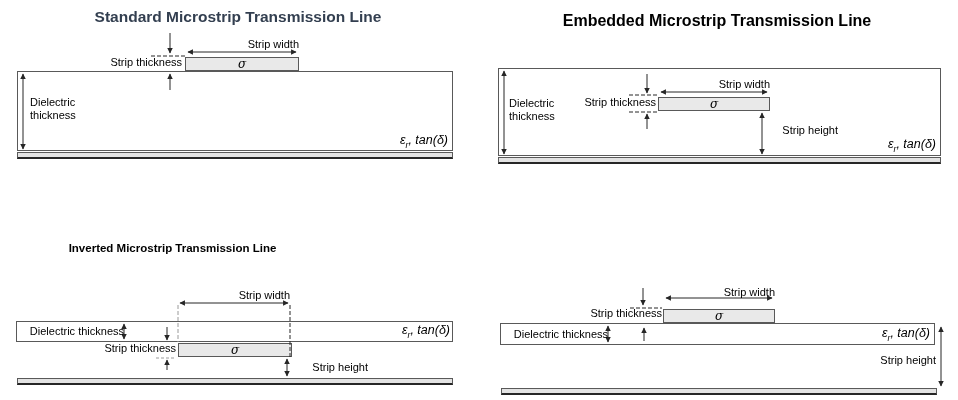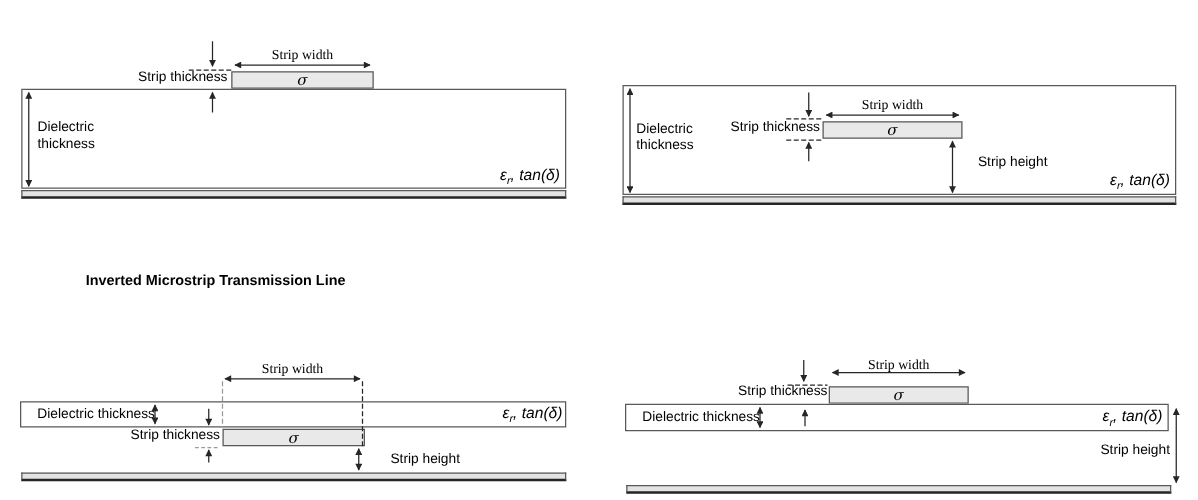--- a/index.html
+++ b/index.html
@@ -7,21 +7,21 @@
   #canvas {
     position:relative; width:958px; height:400px; background:#ffffff;
     font-family:"Liberation Sans", sans-serif; color:#000; overflow:hidden;
   }
   .abs { position:absolute; }
   .title { font-weight:bold; font-size:15.5px; text-align:center; white-space:nowrap; letter-spacing:0px; }
   .title-std { color:#333F50; }
   .title-blk { color:#000000; }
   .title-sm { font-size:11.5px; }
   .lbl { font-size:11px; line-height:13px; color:#000; }
-  .ctr { text-align:center;font-family:Liberation Serif, serif; }
+  .ctr { text-align:right; }
   .rgt { text-align:right; }
   .nowrap { white-space:nowrap;text-align:right; }
   .dielectric { background:#ffffff; border:1.5px solid #595959; }
   .strip { background:#e9e9e9; border:1px solid #595959; display:flex; align-items:center; justify-content:center; }
   .ground { background:#e3e3e3; border:1px solid #595959; border-bottom:2px solid #262626; }
   .math { font-family:Liberation Sans, sans-serif; font-style:italic; font-size:12.5px; white-space:nowrap; }
   .math sub { font-size:8.5px; font-style:italic; }
   .sigma { font-family:"DejaVu Serif", serif; font-style:italic; font-size:12px; line-height:12px; }
   svg.layer { position:absolute; left:0; top:0; pointer-events:none; }
 </style>
@@ -87,36 +87,38 @@
 
       <line x1="643" y1="288" x2="643" y2="305" marker-end="url(#ah)"></line>
       <line x1="630" y1="308" x2="662" y2="308" stroke-dasharray="4 2"></line>
       <line x1="666" y1="298" x2="772" y2="298" marker-start="url(#ah)" marker-end="url(#ah)"></line>
       <line x1="608" y1="326" x2="608" y2="342" marker-start="url(#ah)" marker-end="url(#ah)"></line>
       <line x1="644" y1="341" x2="644" y2="328" marker-end="url(#ah)"></line>
       <line x1="941" y1="327" x2="941" y2="386" marker-start="url(#ah)" marker-end="url(#ah)"></line>
     </g>
   </svg>
 
+  <div class="abs title title-std" style="left:38px; top:8px; width:400px;">Standard Microstrip Transmission Line</div>
   <div class="abs lbl ctr" style="left:185px; top:38px; width:114px;">Strip width</div>
   <div class="abs lbl rgt nowrap" style="left:100px; top:56px; width:82px;">Strip thickness</div>
   <div class="abs lbl" style="left:30px; top:96px; width:64px;">Dielectric thickness</div>
   <div class="abs math rgt" style="left:356px; top:133px; width:92px;">
     <span>ε</span><sub>r</sub><span>, tan(δ)</span>
   </div>
 
+  <div class="abs title title-blk" style="left:556px; top:12px; width:322px; font-size:16px;">Embedded Microstrip Transmission Line</div>
   <div class="abs lbl ctr" style="left:658px; top:78px; width:112px;">Strip width</div>
   <div class="abs lbl rgt nowrap" style="left:574px; top:96px; width:82px;">Strip thickness</div>
   <div class="abs lbl" style="left:509px; top:97px; width:64px;">Dielectric thickness</div>
   <div class="abs lbl nowrap" style="left:766px; top:124px; width:72px;">Strip height</div>
   <div class="abs math rgt" style="left:845px; top:137px; width:91px;">
     <span>ε</span><sub>r</sub><span>, tan(δ)</span>
   </div>
 
-  <div class="abs title title-blk title-sm" style="left:60px; top:219px; width:225px;">Inverted Microstrip Transmission Line</div>
+  <div class="abs title title-blk title-sm" style="left:60px; top:242px; width:225px;">Inverted Microstrip Transmission Line</div>
   <div class="abs lbl ctr" style="left:178px; top:289px; width:112px;">Strip width</div>
   <div class="abs lbl nowrap" style="left:24px; top:325px; width:100px;">Dielectric thickness</div>
   <div class="abs lbl rgt nowrap" style="left:94px; top:342px; width:82px;">Strip thickness</div>
   <div class="abs lbl nowrap" style="left:296px; top:361px; width:72px;">Strip height</div>
   <div class="abs math rgt" style="left:358px; top:323px; width:92px;">
     <span>ε</span><sub>r</sub><span>, tan(δ)</span>
   </div>
 
   <div class="abs lbl ctr" style="left:663px; top:286px; width:112px;">Strip width</div>
   <div class="abs lbl rgt nowrap" style="left:580px; top:307px; width:82px;">Strip thickness</div>

